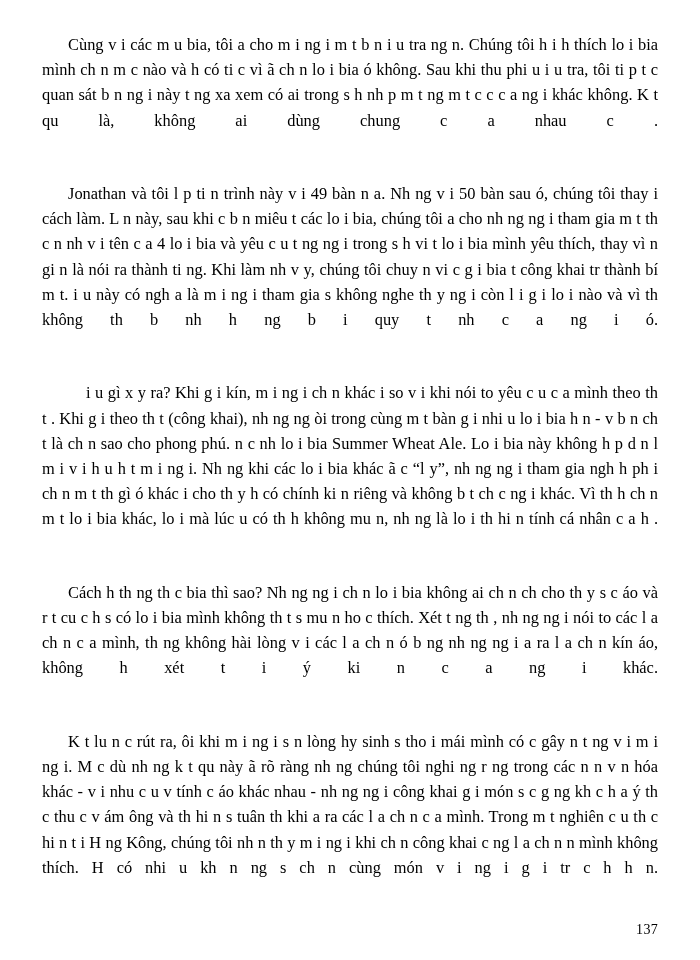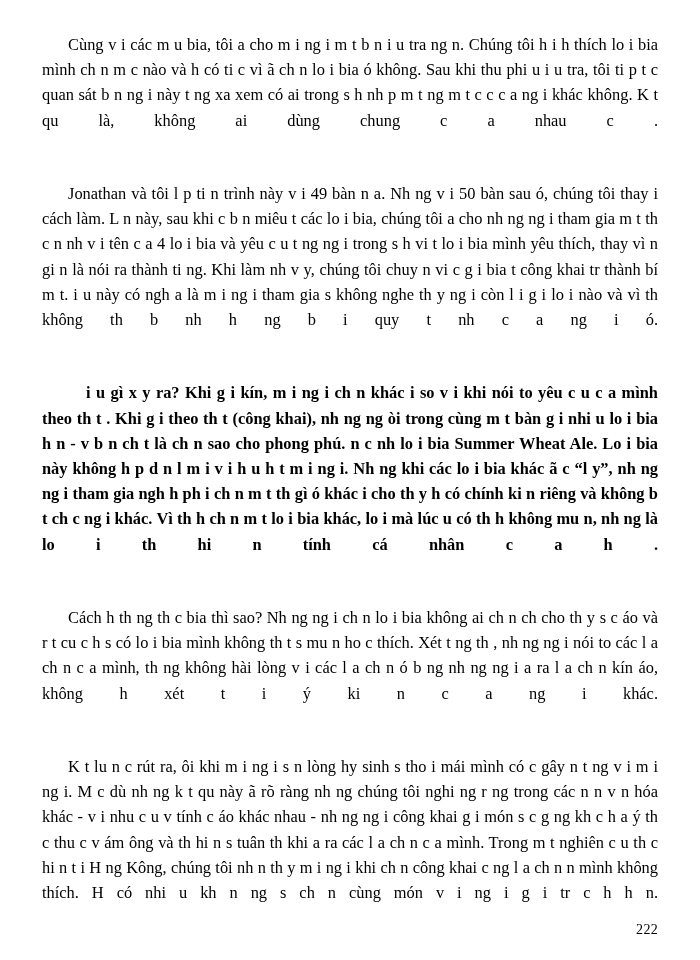--- a/index.html
+++ b/index.html
@@ -33,21 +33,20 @@
     text-justify: inter-word;
     word-spacing: 0.2px;
     text-indent: 26px;
     hyphens: none;
   }
   .para.gap-before {
     margin-top: 23px;
   }
   .para.indent-wide {
     text-indent: 44px;
-    font-weight: bold;
   }
   .para.gap-large {
     margin-top: 60px;
   }
   
   .para::after {
     content: "";
     display: inline-block;
     width: 100%;
   }
@@ -75,15 +74,15 @@
     <p class="para gap-before indent-wide">  i u gì x  y ra? Khi g  i kín, m  i ng    i ch  n khác   i so v  i khi nói to yêu c  u c  a mình theo th  t  . Khi g  i theo th  t   (công khai), nh  ng ng   òi trong cùng m  t bàn g  i nhi  u lo  i bia h  n - v   b  n ch  t là ch  n sao cho phong phú.     n c    nh    lo  i bia Summer Wheat Ale. Lo  i bia này không h  p d  n l  m     i v  i h  u h  t m  i ng    i. Nh  ng khi các lo  i bia khác   ã     c “l  y”, nh  ng ng    i tham gia ngh    h   ph  i ch  n m  t th    gì   ó khác   i      cho th  y h   có chính ki  n riêng và không b  t ch    c ng    i khác. Vì th    h    ch  n m  t lo  i bia khác, lo  i mà lúc     u có th    h    không mu  n, nh  ng là lo  i th   hi  n tính cá nhân c  a h  .</p>
 
     <p class="para gap-before">Cách h   th    ng th  c bia thì sao? Nh  ng ng    i ch  n lo  i bia không ai ch  n ch   cho th  y s     c    áo và r  t cu  c h   s   có lo  i bia mình không th  t s    mu  n ho  c thích. Xét t  ng th  , nh  ng ng    i nói to các l  a ch  n c  a mình, th    ng không hài lòng v  i các l  a ch  n   ó b  ng nh  ng ng    i    a ra l  a ch  n kín   áo, không h   xét t  i ý ki  n c  a ng    i khác.</p>
 
     <p class="para gap-before">K  t lu  n     c rút ra,   ôi khi m  i ng    i s  n lòng hy sinh s    tho  i mái mình có     c     gây  n t    ng v  i m  i ng    i. M  c dù nh  ng k  t qu    này   ã rõ ràng nh  ng chúng tôi nghi  ng    r  ng trong các n  n v  n hóa khác - v  i nhu c  u v    tính     c    áo khác nhau - nh  ng ng    i công khai g  i món s     c    g  ng kh  c h  a ý th  c thu  c v     ám   ông và th   hi  n s    tuân th    khi     a ra các l  a ch  n c  a mình. Trong m  t nghiên c  u th  c hi  n t  i H  ng Kông, chúng tôi nh  n th  y m  i ng    i khi ch  n công khai c  ng l  a ch  n      n     mình không thích. H    có nhi  u kh    n  ng s    ch  n cùng món v  i ng    i g  i tr    c h   h  n.</p>
 
     <p class="para gap-large">Nh  ng gì tôi v  a nói v    th  c nghi  m này có th    cho b  n l  i khuyên v    m  t cu  c s  ng     n gi  n, m  t b  a   n mi  n phí.</p>
 
   </div>
 
-  <div class="page-number">222</div>
+  <div class="page-number">137</div>
 
 </div>
 
 </body></html>

